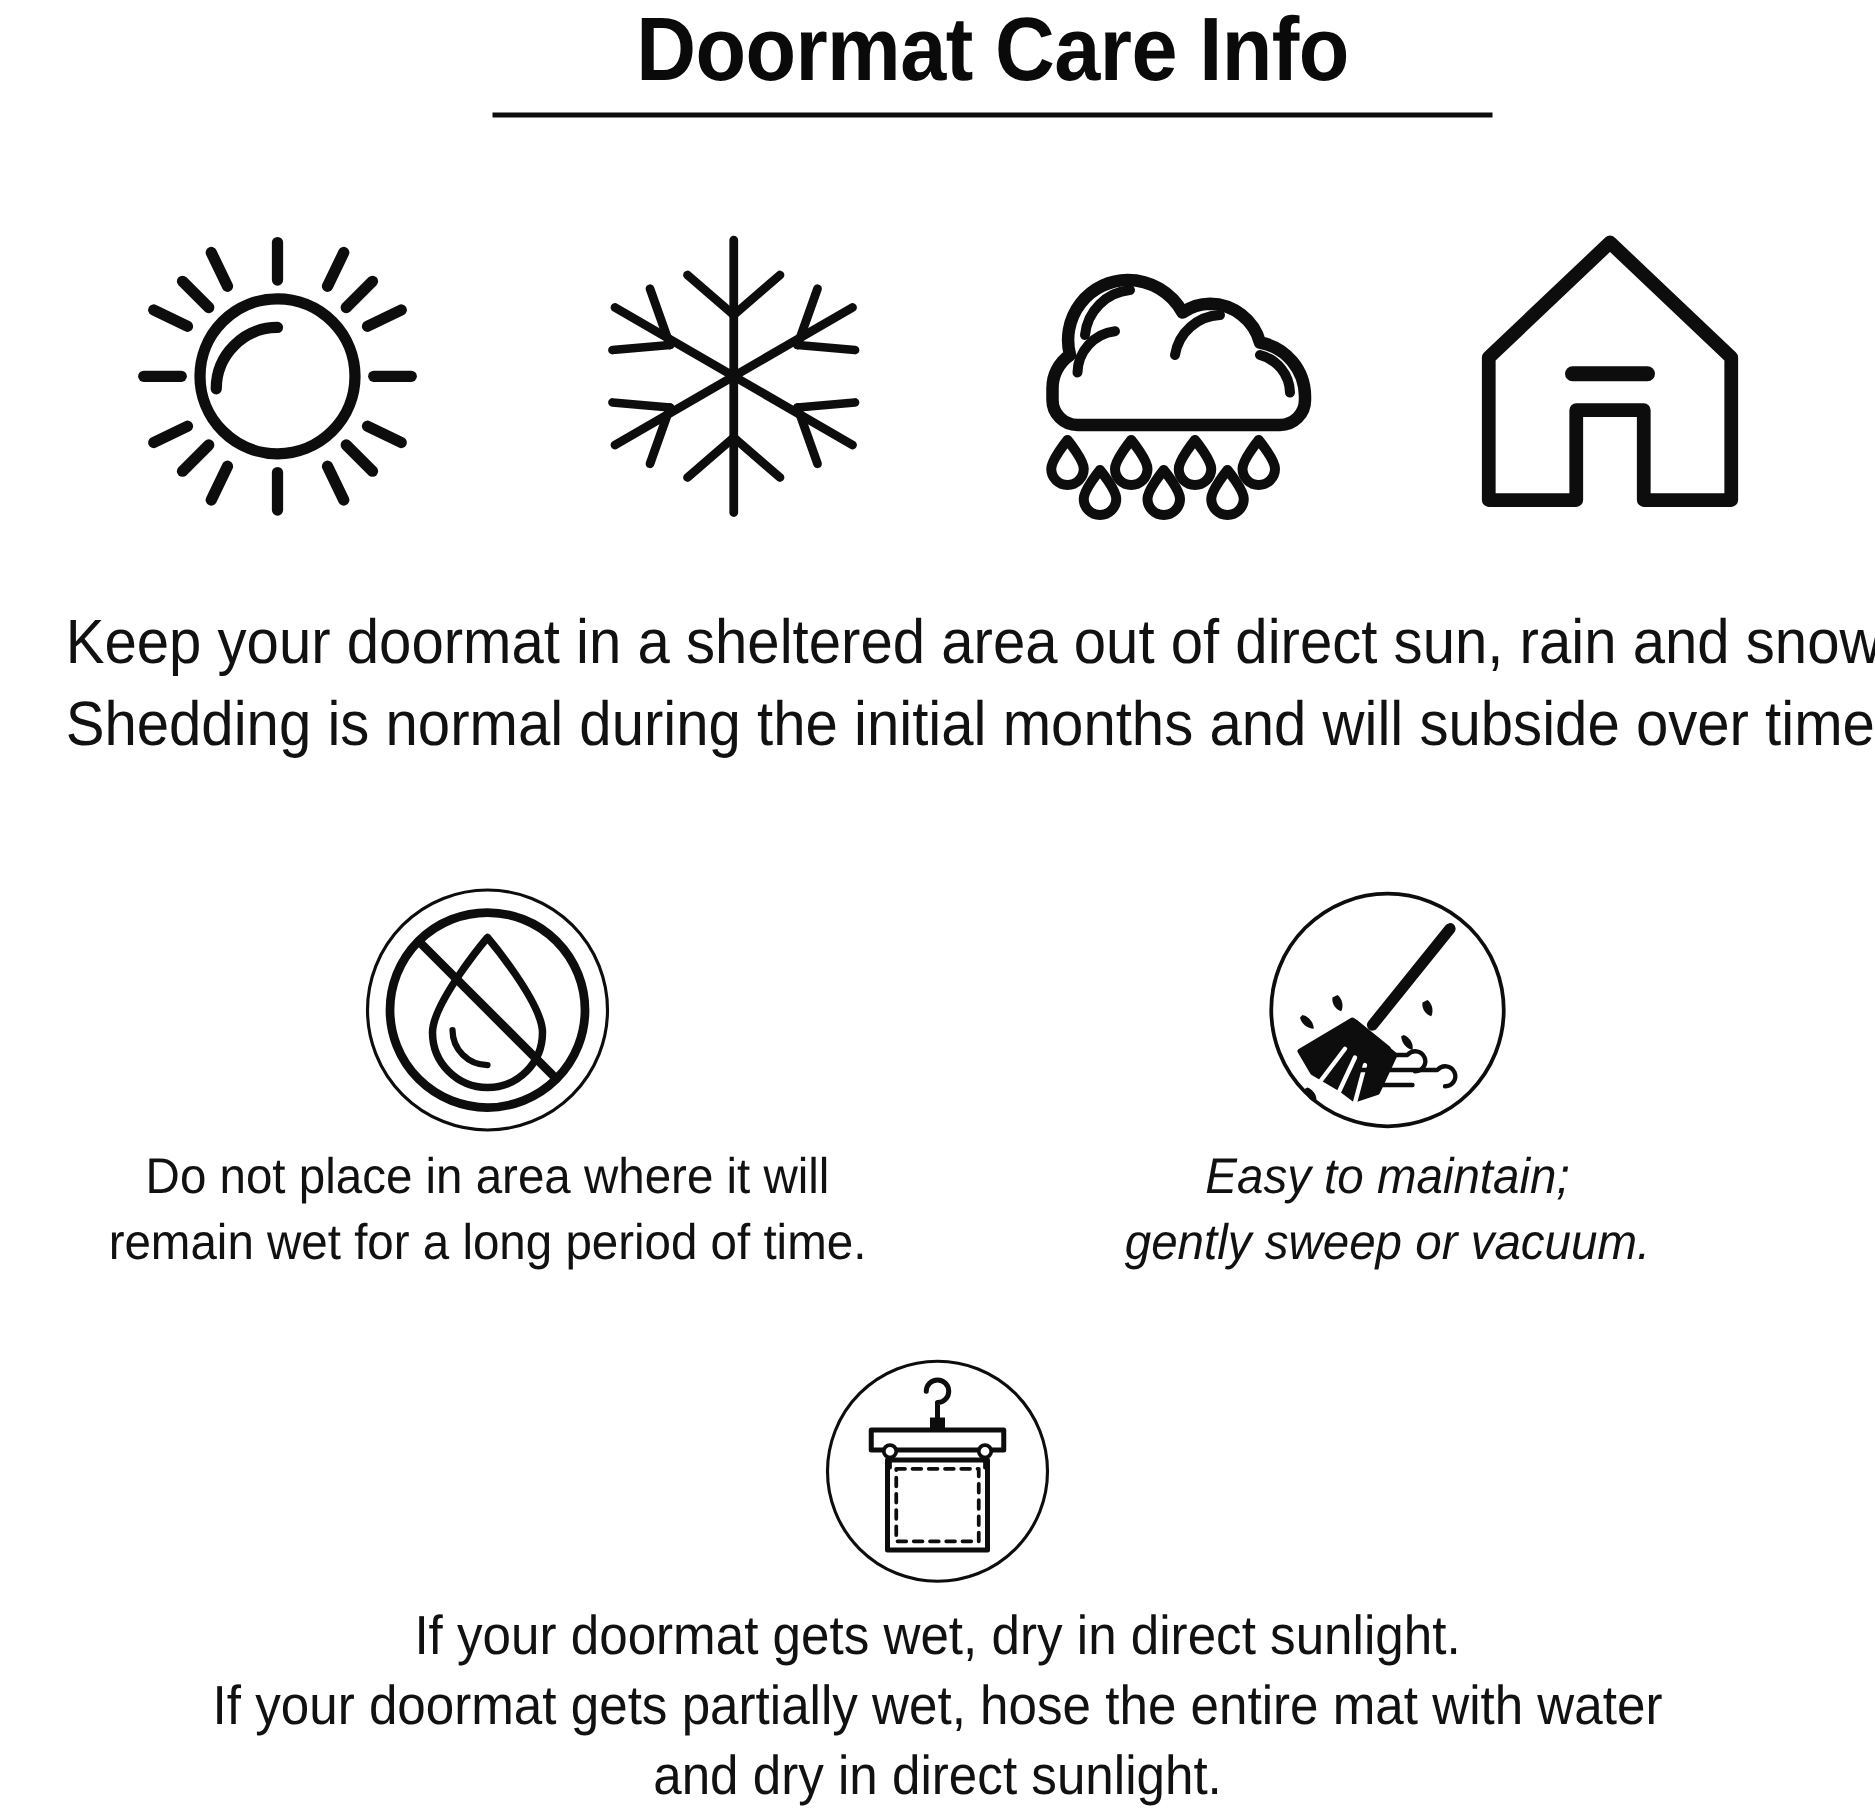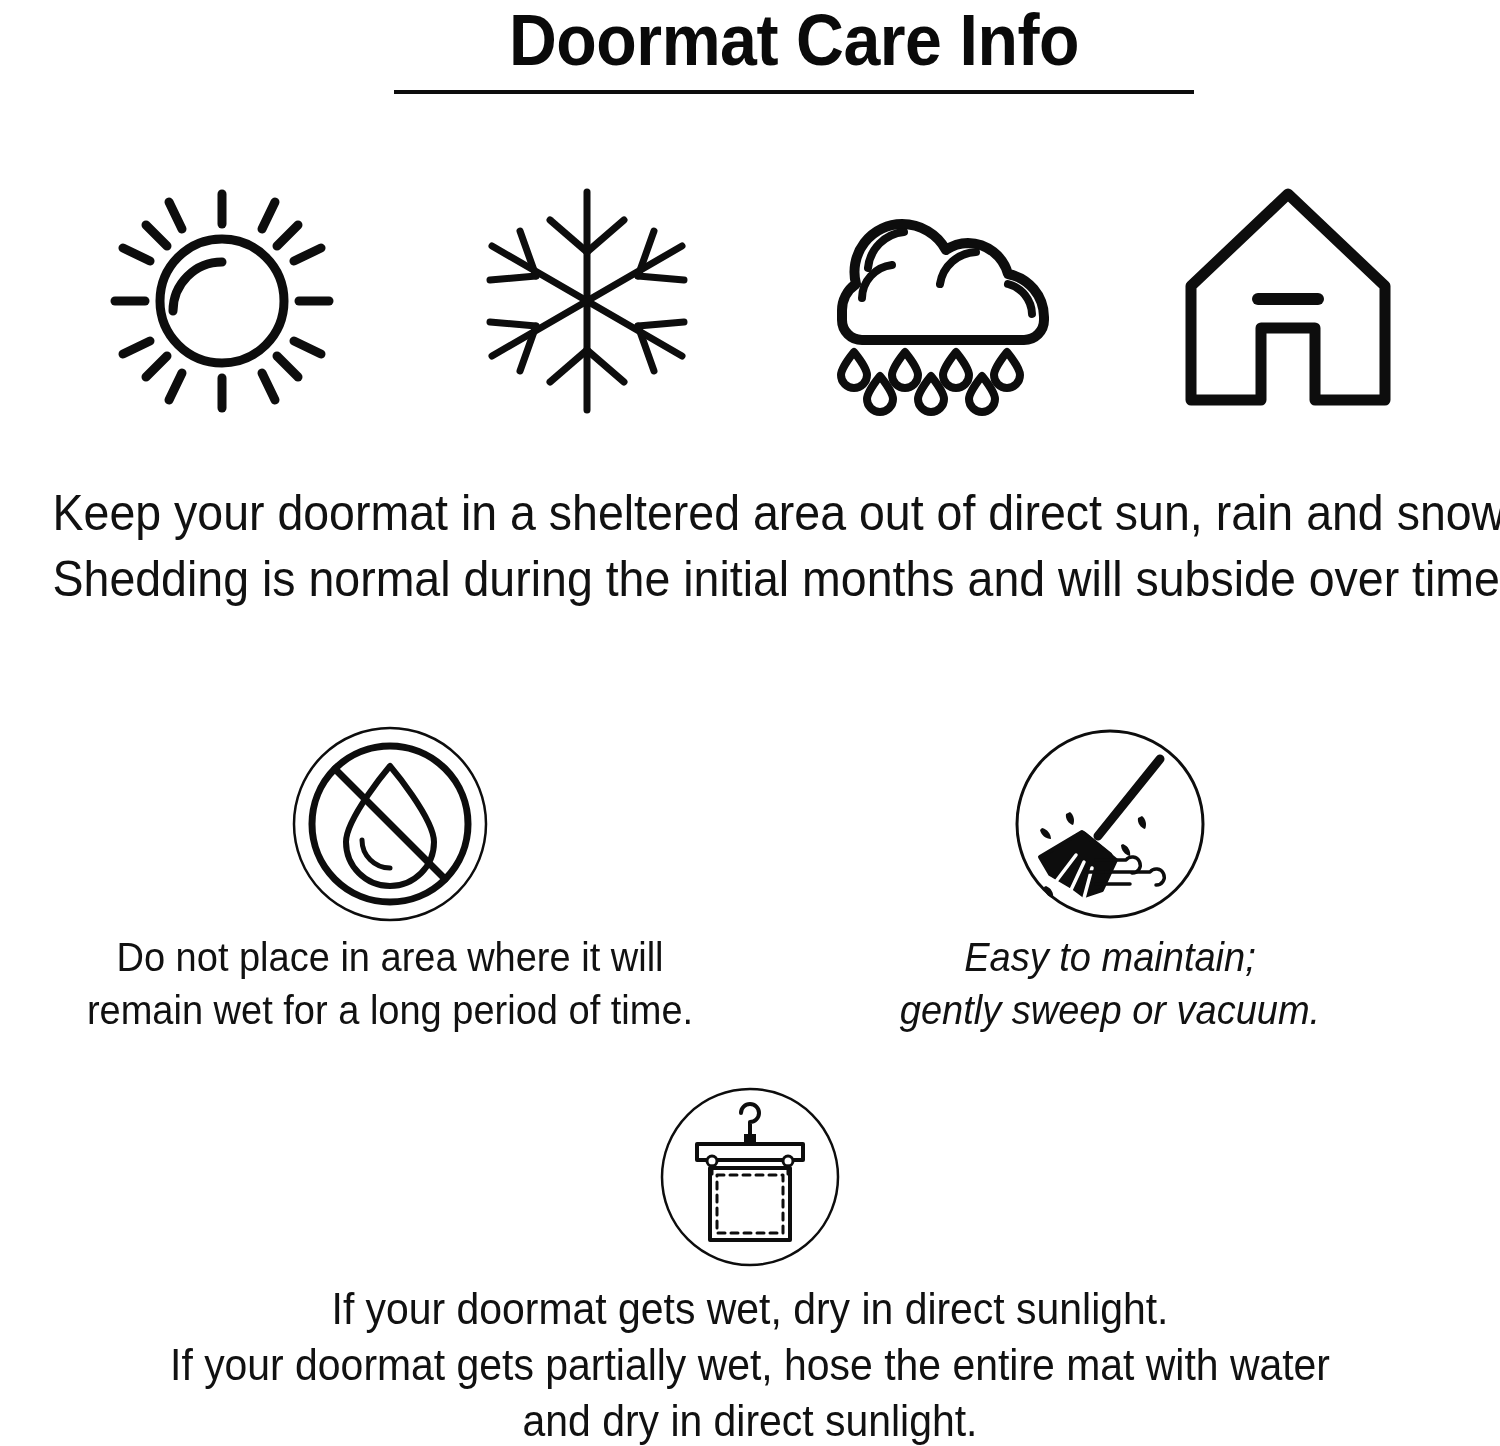--- a/index.html
+++ b/index.html
@@ -82,21 +82,21 @@
   
   .care-row {
     position: absolute;
     top: 700px;
     left: 0;
     width: 1500px;
     height: 320px;
   }
   .care-col {
     position: absolute;
-    top: 16px;
+    top: 0;
     width: 700px;
     text-align: center;
   }
   .care-col.left  { left: 40px; }
   .care-col.right { left: 760px; font-style: italic; }
   .care-icon-wrap {
     height: 215px;
     display: flex;
     align-items: center;
     justify-content: center;

